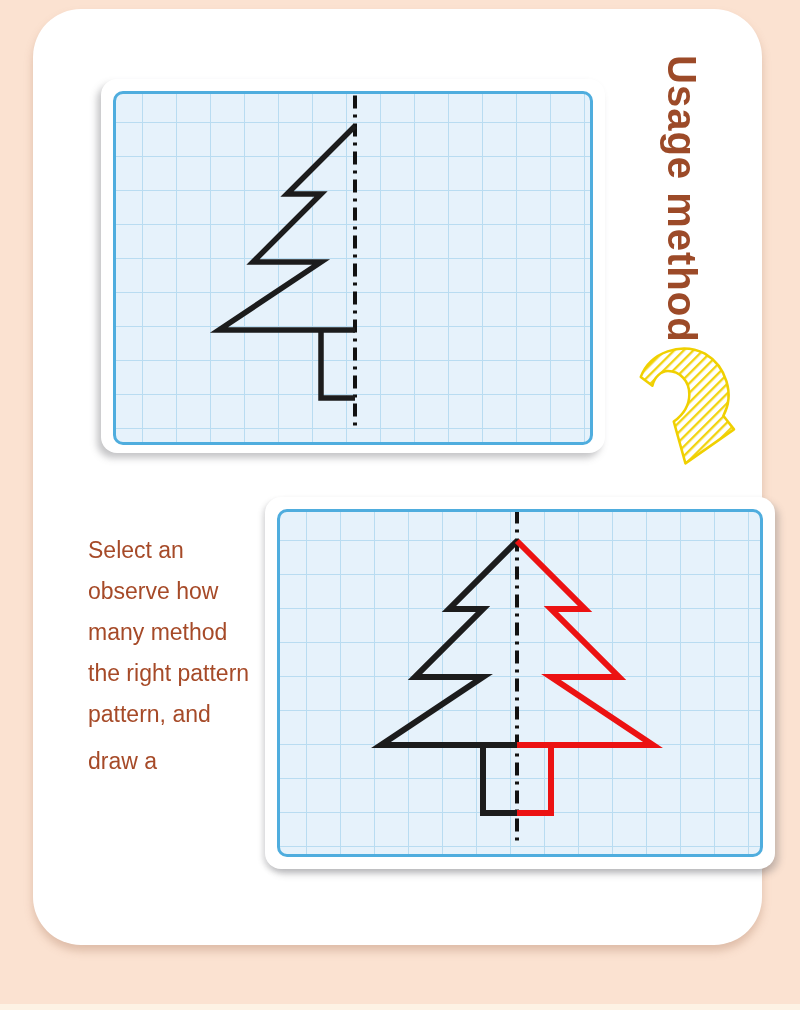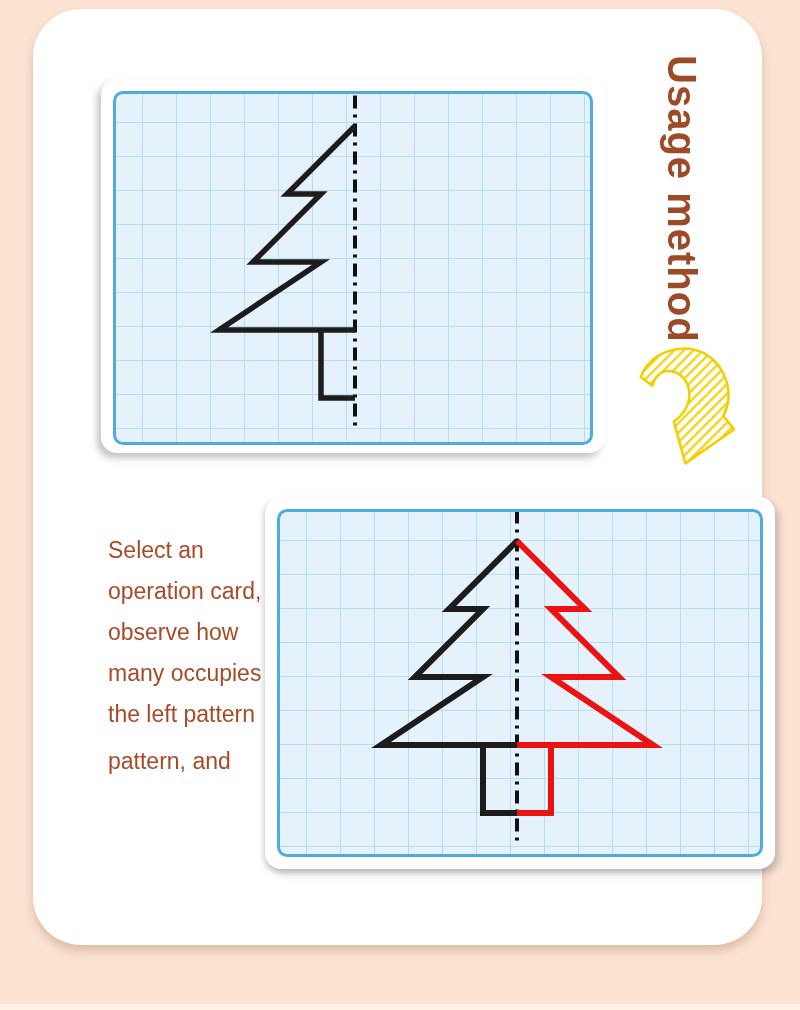--- a/index.html
+++ b/index.html
@@ -16,21 +16,21 @@
                           linear-gradient(to bottom,#b9dcf1 1.5px,transparent 1.5px);
          background-size:34px 34px;background-position:-8px -6px;}
   .card1 .board{left:12px;top:12px;right:12px;bottom:8px;}
   .card2 .board{left:12px;top:12px;right:12px;bottom:12px;}
   .board svg{position:absolute;left:0;top:0;width:100%;height:100%;display:block;}
   .usage-title{position:absolute;left:626px;top:46px;writing-mode:vertical-rl;
                font-size:40px;font-weight:700;color:#9c4a28;letter-spacing:1px;white-space:nowrap;}
   .arrow{position:absolute;left:592px;top:331px;width:117px;height:136px;}
   .instructions{position:absolute;left:55px;top:521px;width:700px;
                 font-size:23px;font-weight:500;color:#a64a28;line-height:41px;}
-  .instructions div{white-space:nowrap;margin-left:20px;}
+  .instructions div{white-space:nowrap;}
   .instructions div:last-child{margin-top:6px;}
   .bottom-strip{position:absolute;left:0;bottom:0;width:800px;height:6px;background:#fdf2e4;}
 </style>
 </head>
 <body>
 
 <div class="canvas">
   <div class="panel">
 
     <div class="card card1">
@@ -71,22 +71,22 @@
             <polyline points="237,29 169,97 203,97 135,165 203,165 101,233 237,233" fill="none" stroke="#1c1c1c" stroke-width="6" stroke-linejoin="miter"></polyline>
             <polyline points="203,233 203,301 237,301" fill="none" stroke="#1c1c1c" stroke-width="6" stroke-linejoin="miter"></polyline>
             <polyline points="237,29 305,97 271,97 339,165 271,165 373,233 237,233" fill="none" stroke="#ec1212" stroke-width="6" stroke-linejoin="miter"></polyline>
             <polyline points="271,233 271,301 237,301" fill="none" stroke="#ec1212" stroke-width="6" stroke-linejoin="miter"></polyline>
           </svg>
       </div>
     </div>
 
     <div class="instructions">
         <div>Select an</div>
-        <div>operation card,</div>
         <div>observe how</div>
-        <div>many occupies</div>
-        <div>the left pattern</div>
+        <div>many method</div>
+        <div>the right pattern</div>
         <div>pattern, and</div>
+        <div>draw a</div>
       </div>
 
   </div>
   <div class="bottom-strip"></div>
 </div>
 
 </body></html>

